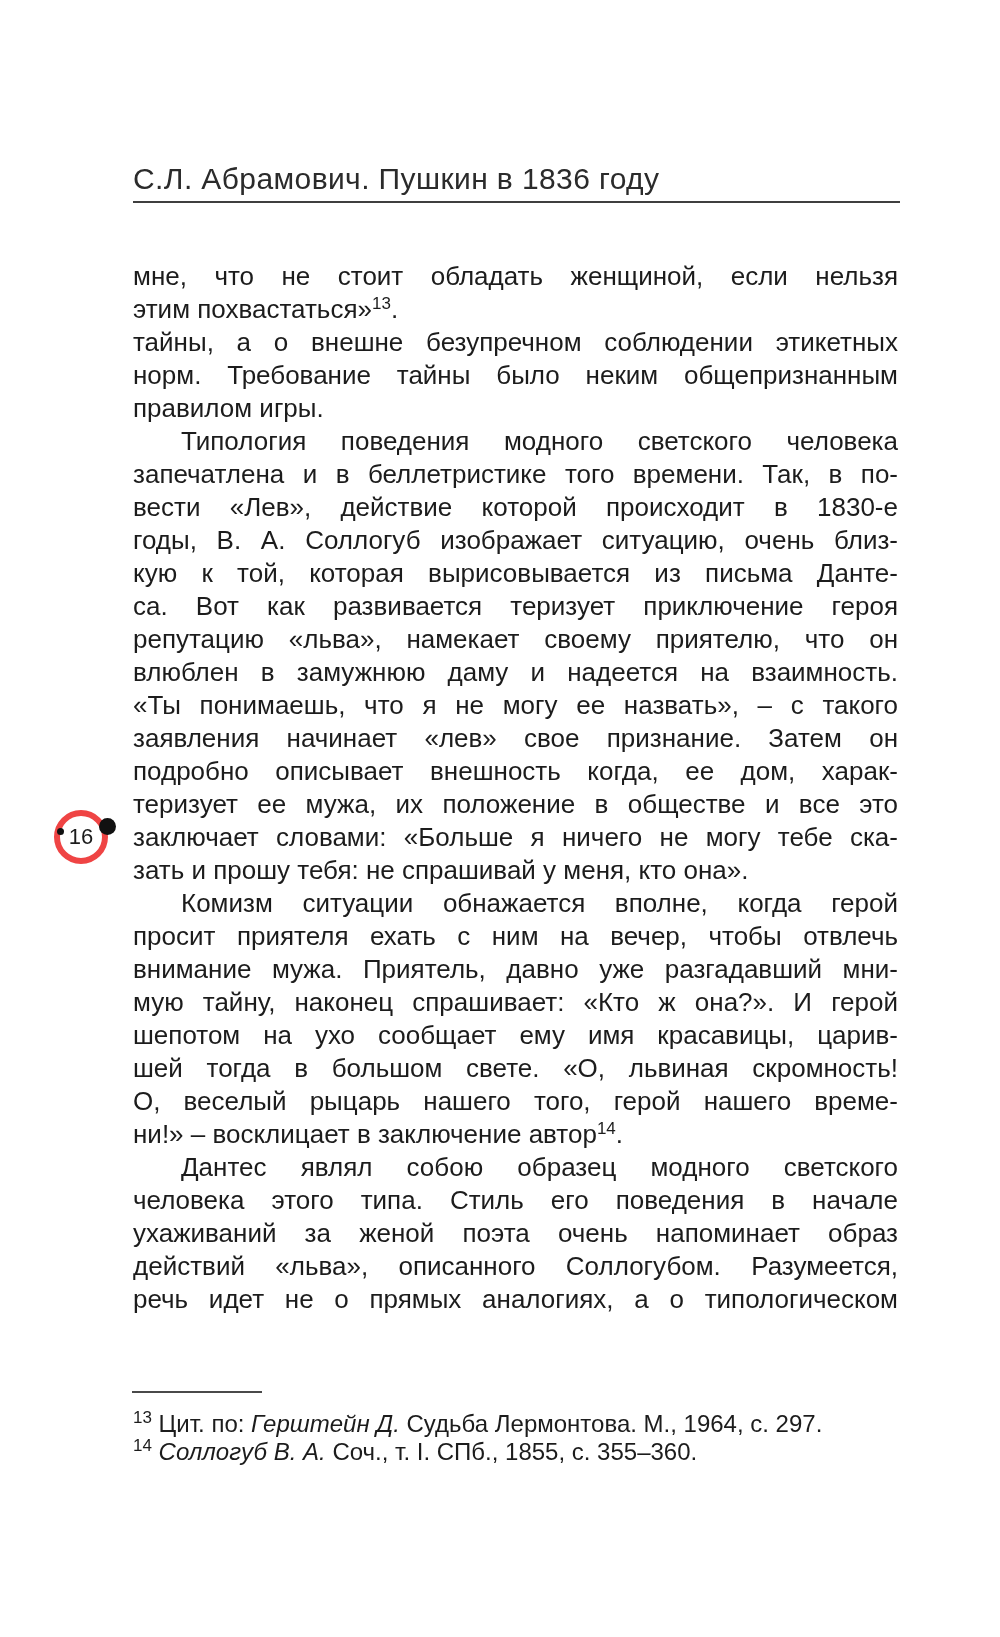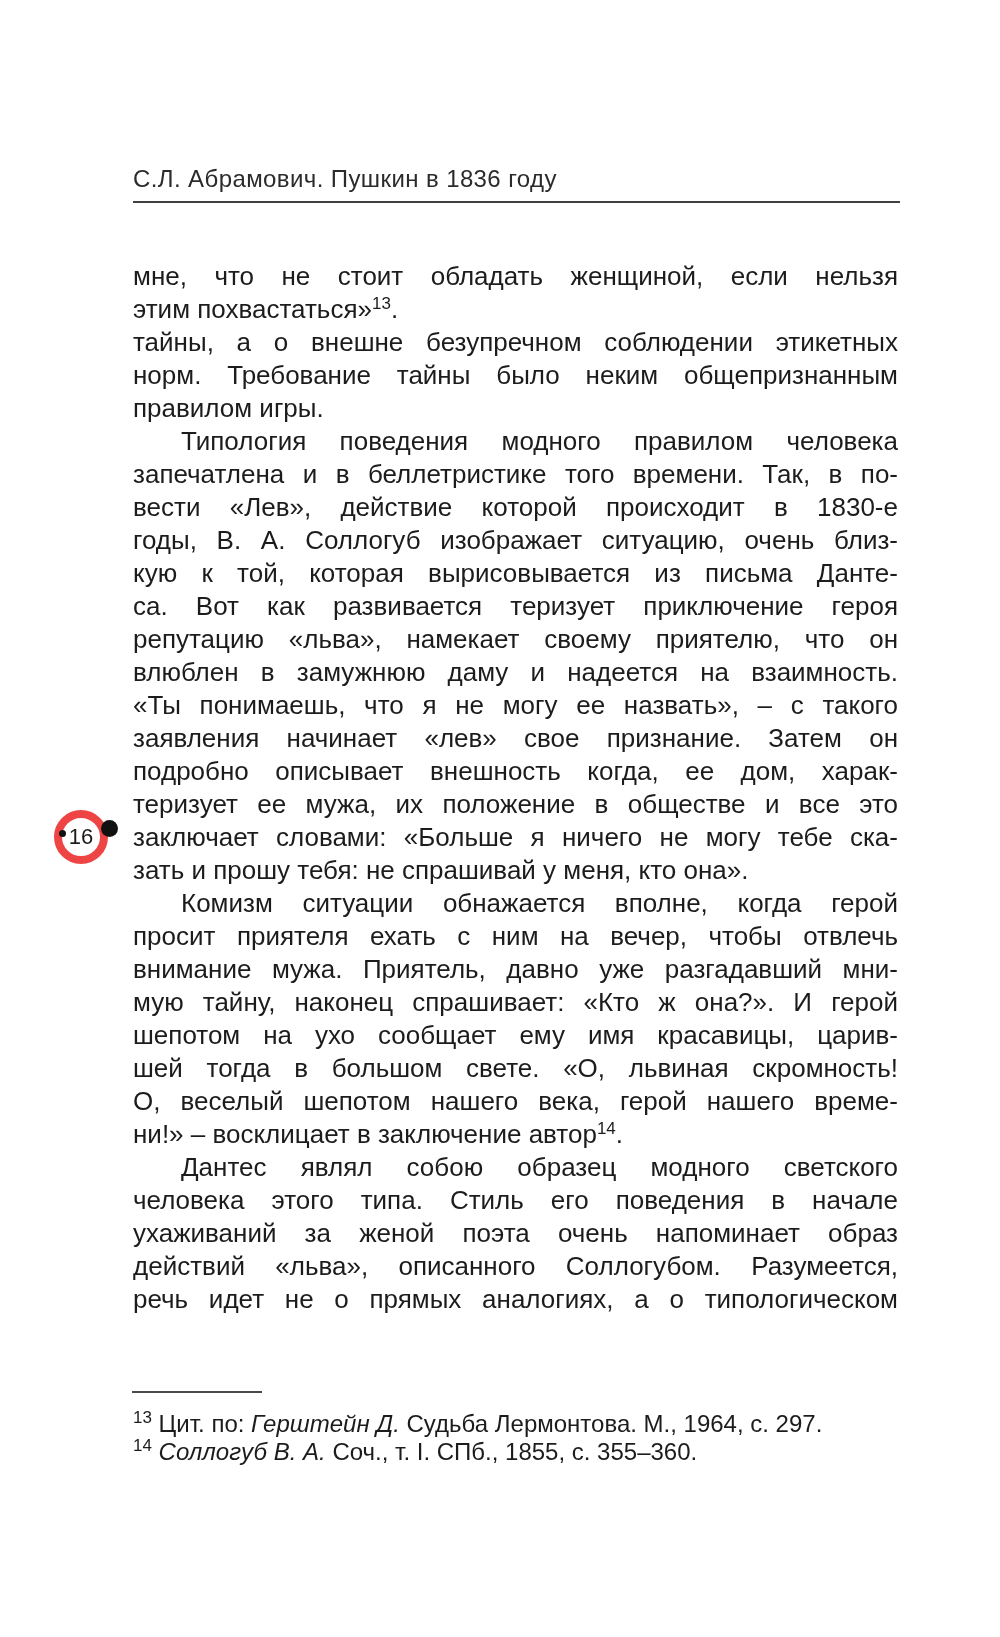--- a/index.html
+++ b/index.html
@@ -11,21 +11,21 @@
     background: #ffffff;
     overflow: hidden;
     font-family: "Liberation Sans", "DejaVu Sans", sans-serif;
     color: #1c1c1c;
   }
   .running-header {
     position: absolute;
     left: 133px; top: 162px;
     width: 767px; height: 34px;
     line-height: 34px;
-    font-size: 24px;
+    font-size: 30px;
     letter-spacing: 0.4px;
     color: #2b2b2b;
     white-space: nowrap;
   }
   .header-rule {
     position: absolute;
     left: 133px; top: 201px;
     width: 767px; height: 2px;
     background: #3f3f3f;
   }
@@ -48,21 +48,21 @@
   .line.indent { padding-left: 48px; }
   .line sup, .footnote sup {
     font-size: 17px;
     line-height: 0;
     vertical-align: 9px;
   }
   .page-marker {
     position: absolute;
     left: 54px; top: 810px;
     width: 54px; height: 54px;
-    border: 8px solid #ef4444;
+    border: 6px solid #ef4444;
     border-radius: 50%;
     box-sizing: border-box;
   }
   .pm-number {
     position: absolute;
     left: 0; top: 0; right: 0; bottom: 0;
     display: flex; align-items: center; justify-content: center;
     font-size: 22px;
     color: #1c1c1c;
   }
@@ -111,41 +111,41 @@
     <span class="pm-dot-large"></span>
     <span class="pm-dot-small"></span>
   </div>
 
   <div class="body-text">
       <div class="line just">мне, что не стоит обладать женщиной, если нельзя</div>
       <div class="line">этим похвастаться»<sup>13</sup>.</div>
       <div class="line just">тайны, а о внешне безупречном соблюдении этикетных</div>
       <div class="line just">норм. Требование тайны было неким общепризнанным</div>
       <div class="line">правилом игры.</div>
-      <div class="line indent just">Типология поведения модного правилом человека</div>
+      <div class="line indent just">Типология поведения модного светского человека</div>
       <div class="line just">запечатлена и в беллетристике того времени. Так, в по-</div>
       <div class="line just">вести «Лев», действие которой происходит в 1830-е</div>
       <div class="line just">годы, В. А. Соллогуб изображает ситуацию, очень близ-</div>
       <div class="line just">кую к той, которая вырисовывается из письма Данте-</div>
       <div class="line just">са. Вот как развивается теризует приключение героя</div>
       <div class="line just">репутацию «льва», намекает своему приятелю, что он</div>
       <div class="line just">влюблен в замужнюю даму и надеется на взаимность.</div>
       <div class="line just">«Ты понимаешь, что я не могу ее назвать», – с такого</div>
       <div class="line just">заявления начинает «лев» свое признание. Затем он</div>
       <div class="line just">подробно описывает внешность когда, ее дом, харак-</div>
       <div class="line just">теризует ее мужа, их положение в обществе и все это</div>
       <div class="line just">заключает словами: «Больше я ничего не могу тебе ска-</div>
       <div class="line">зать и прошу тебя: не спрашивай у меня, кто она».</div>
       <div class="line indent just">Комизм ситуации обнажается вполне, когда герой</div>
       <div class="line just">просит приятеля ехать с ним на вечер, чтобы отвлечь</div>
       <div class="line just">внимание мужа. Приятель, давно уже разгадавший мни-</div>
       <div class="line just">мую тайну, наконец спрашивает: «Кто ж она?». И герой</div>
       <div class="line just">шепотом на ухо сообщает ему имя красавицы, царив-</div>
       <div class="line just">шей тогда в большом свете. «О, львиная скромность!</div>
-      <div class="line just">О, веселый шепотом нашего века, герой нашего време-</div>
+      <div class="line just">О, веселый рыцарь нашего того, герой нашего време-</div>
       <div class="line">ни!» – восклицает в заключение автор<sup>14</sup>.</div>
       <div class="line indent just">Дантес являл собою образец модного светского</div>
       <div class="line just">человека этого типа. Стиль его поведения в начале</div>
       <div class="line just">ухаживаний за женой поэта очень напоминает образ</div>
       <div class="line just">действий «льва», описанного Соллогубом. Разумеется,</div>
       <div class="line just">речь идет не о прямых аналогиях, а о типологическом</div>
     </div>
 
   <div class="footnote-sep"></div>
   <div class="footnotes">

